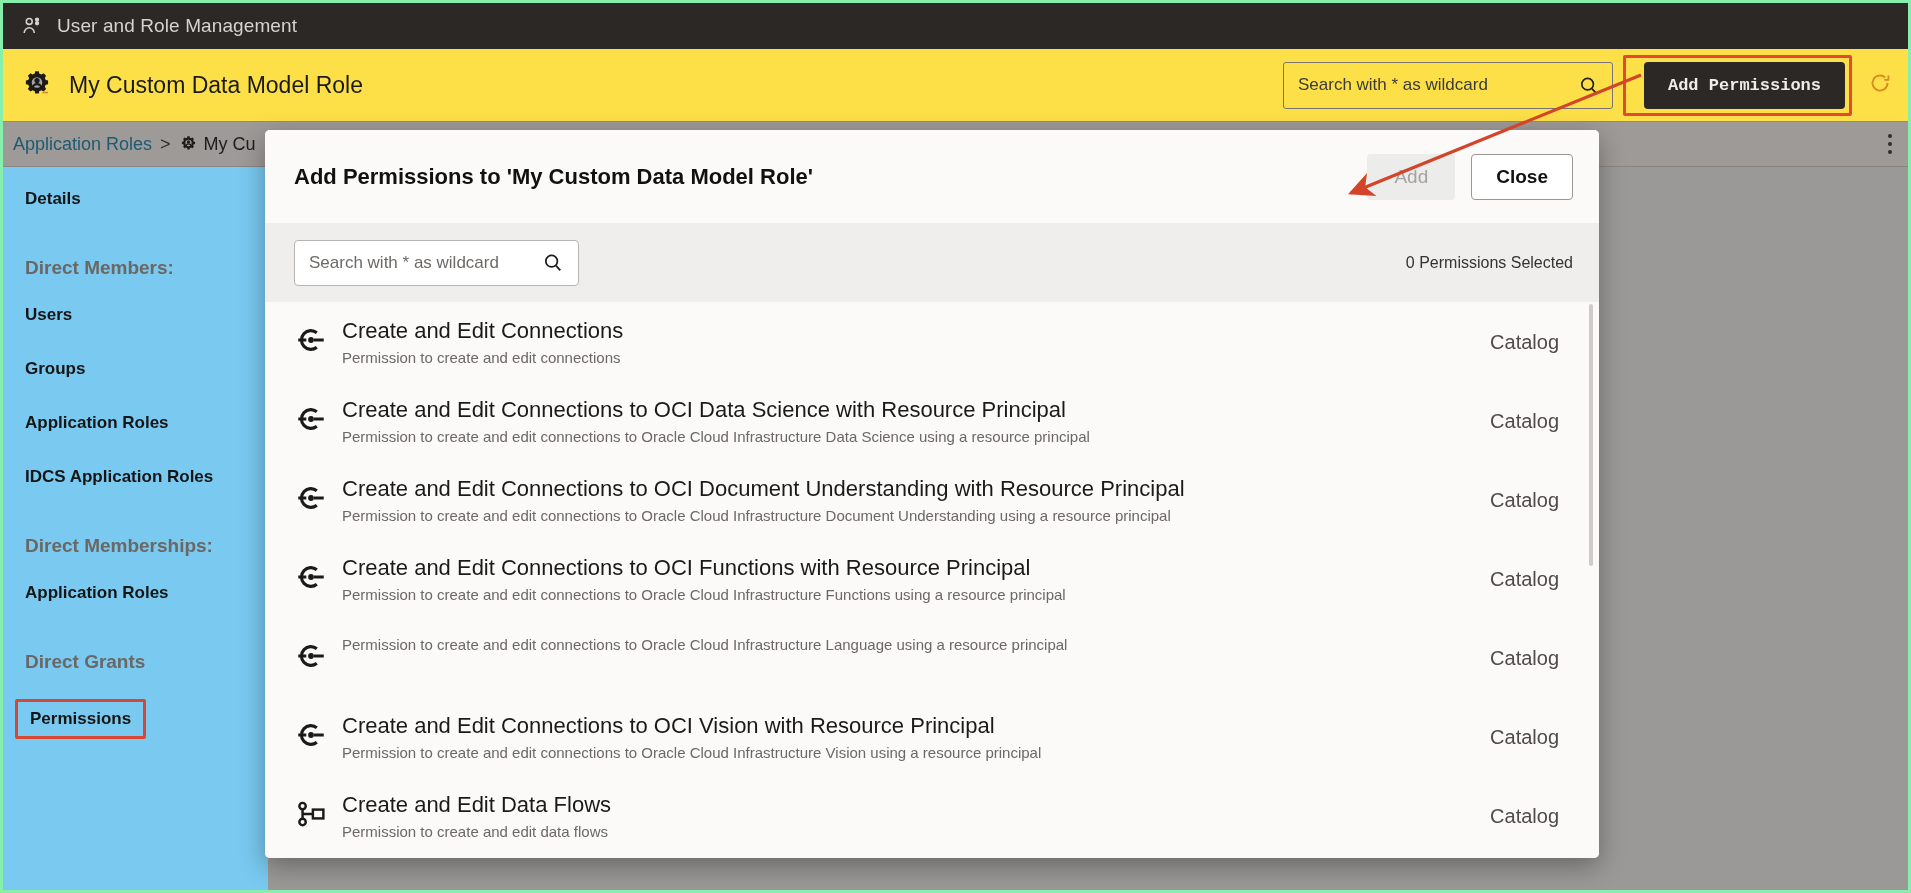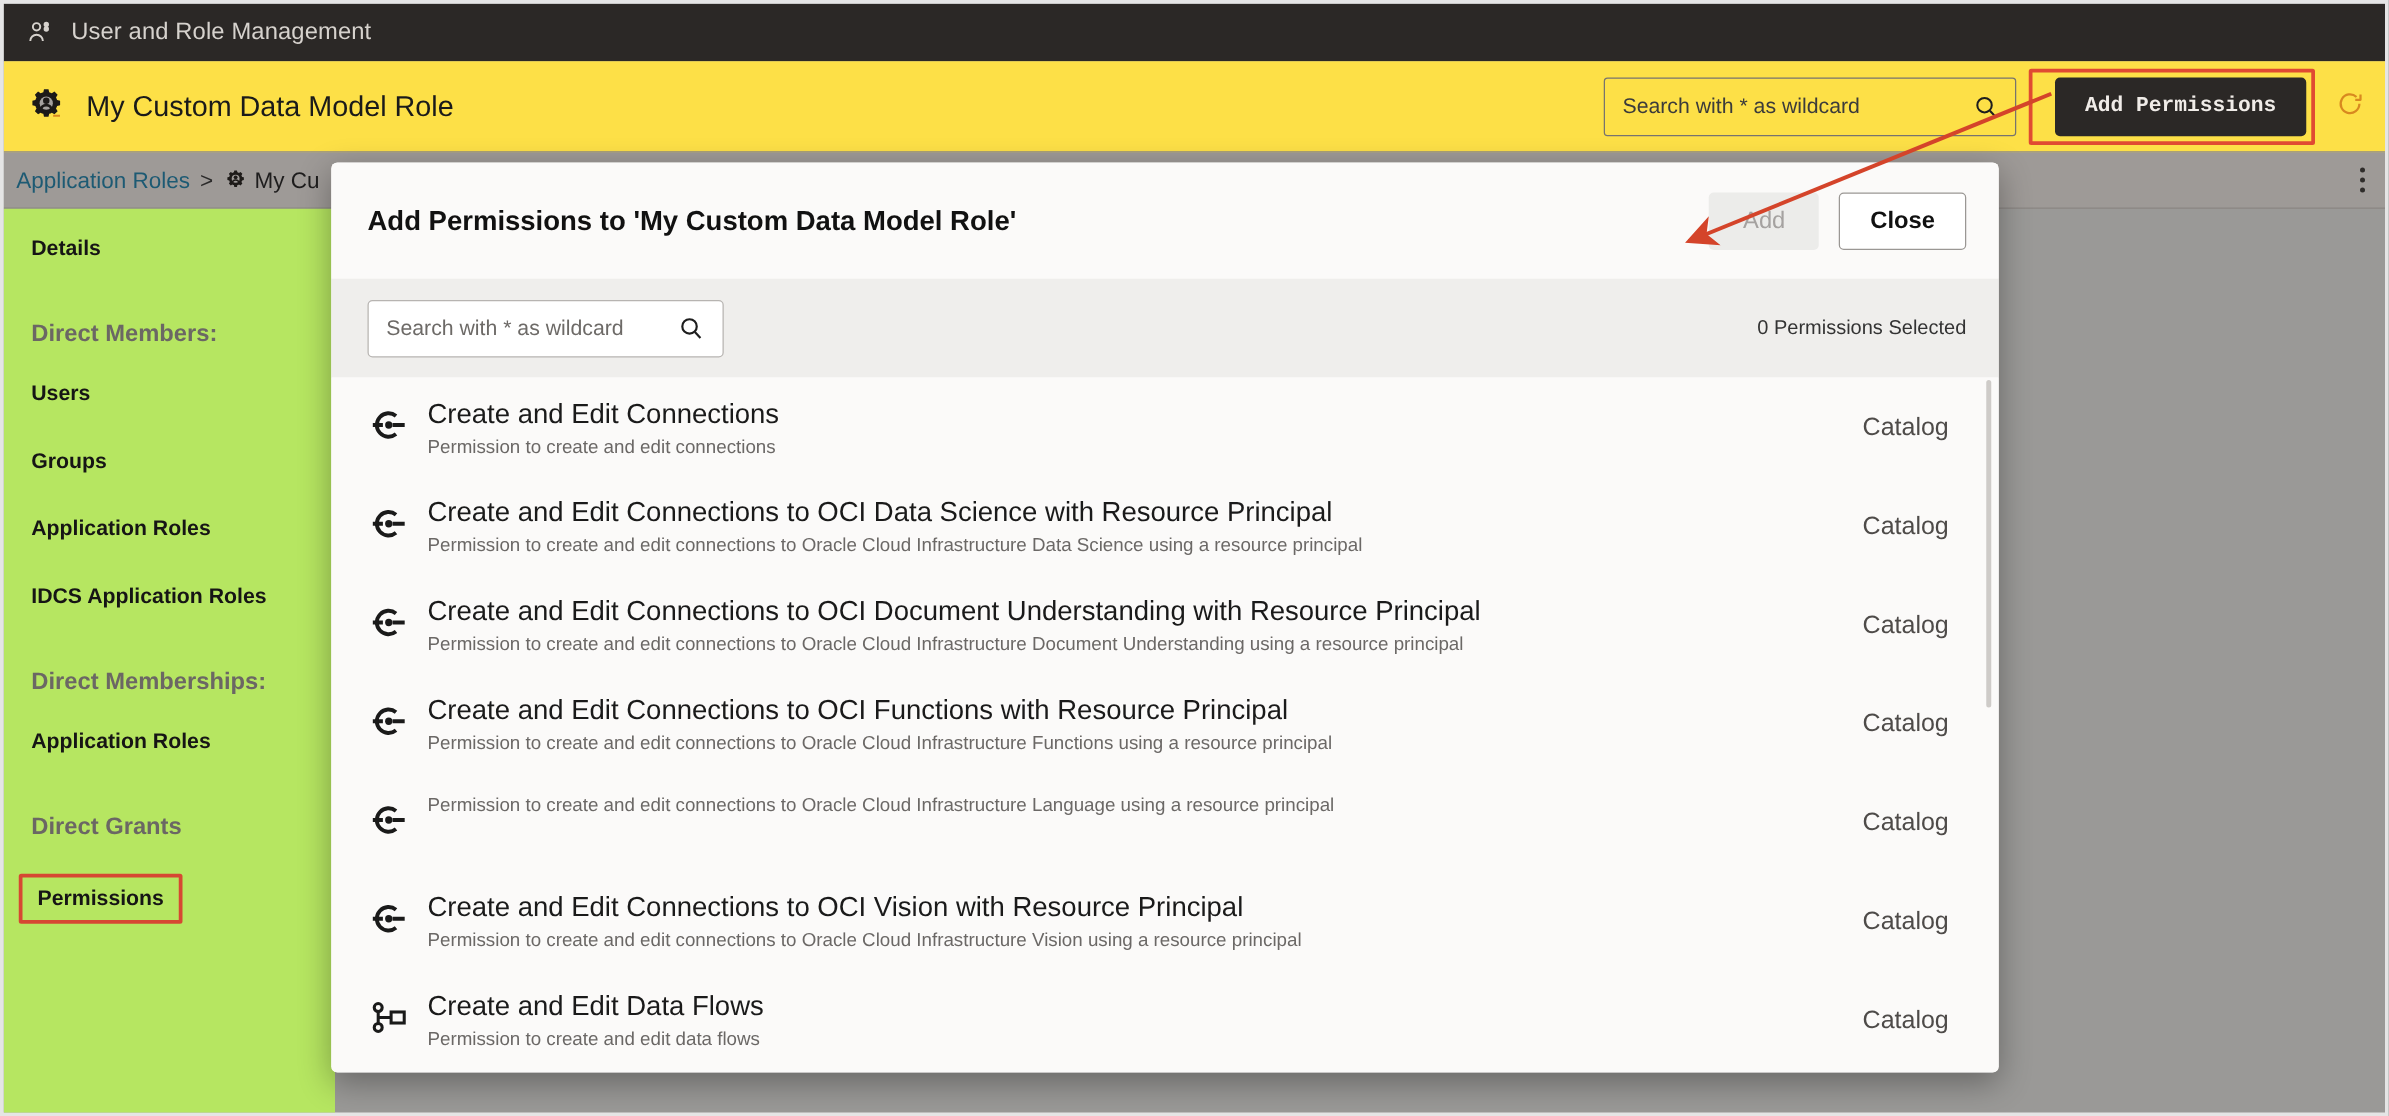--- a/index.html
+++ b/index.html
@@ -7,21 +7,21 @@
     width: 1911px; height: 893px;
     font-family: "Liberation Sans", sans-serif;
     overflow: hidden;
     background: #a0a0a0;
   }
 
   #root {
     position: relative;
     width: 1911px; height: 893px;
     background: #a0a09e;
-    border: 3px solid #e5e5e5;
+    border: 3px solid #86efac;
     overflow: hidden;
   }
 
   
   .appbar {
     position: absolute; left: 0; top: 0;
     width: 100%; height: 46px;
     background: #2b2826;
     display: flex; align-items: center;
     padding-left: 18px;
@@ -109,21 +109,21 @@
     display: flex; flex-direction: column; gap: 4px;
     cursor: pointer;
   }
   .kebab i { width: 4px; height: 4px; background: #2e2c2a; border-radius: 50%; display:block;}
 
   
   .leftnav {
     position: absolute; left: 0; top: 164px;
     width: 265px; height: 726px;
     padding: 22px 0 0 22px;
-    background: #bef264;
+    background: #7dd3fc;
   }
   .nav-item {
     font-size: 17px; color: #141414; font-weight: bold;
     margin-bottom: 34px; cursor: pointer;
     display: inline-block;
   }
   .nav-group {
     font-size: 19px; color: #6e6b68; font-weight: bold;
     margin-bottom: 26px; margin-top: 14px;
   }

